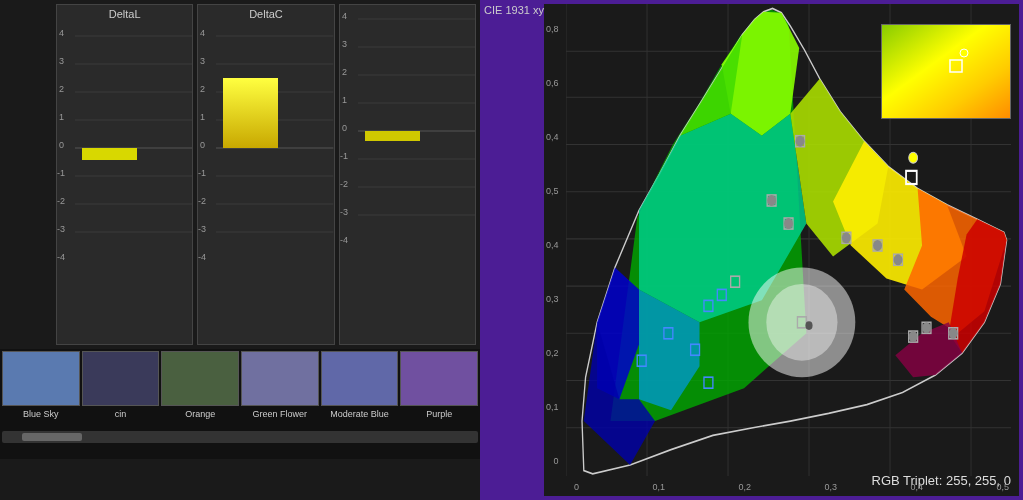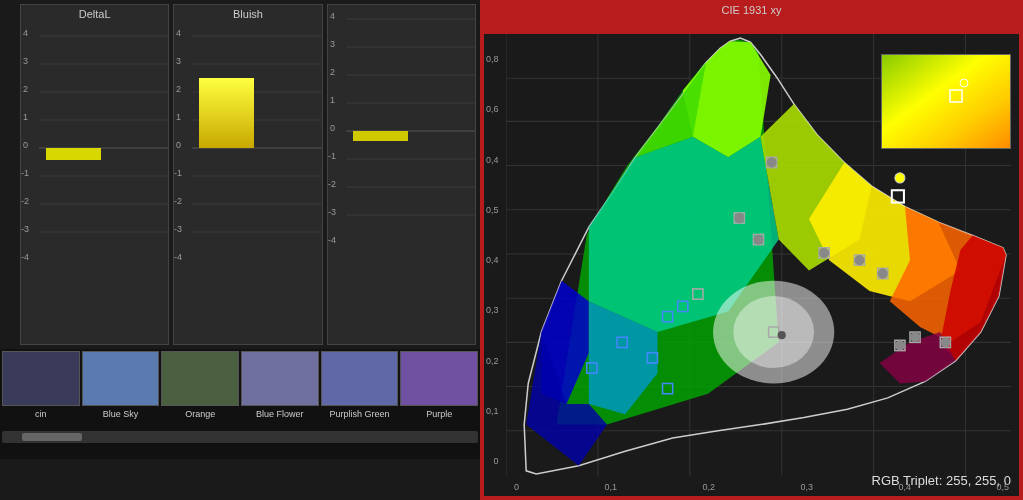--- a/index.html
+++ b/index.html
@@ -20,20 +20,21 @@
       display: flex;
       flex-direction: column;
     }
 
     .charts-row {
       display: flex;
       flex-direction: row;
       height: 345px;
       padding: 4px 4px 0 20px;
       gap: 4px;
+      margin-left: 36px;
     }
 
     .chart-container {
       flex: 1;
       background: #2a2a2a;
       border: 1px solid #444;
       position: relative;
       display: flex;
       flex-direction: column;
     }
@@ -106,26 +107,25 @@
       top: 2px;
       bottom: 2px;
       width: 60px;
       background: #666;
       border-radius: 2px;
     }
 
     
     .right-panel {
       flex: 1;
-      background: #b91c1c;
+      background: #4c1d95;
       position: relative;
       display: flex;
-      flex-direction: column;
+      flex-direction: row;
       padding: 4px;
-      gap: 16px;
     }
 
     .cie-title {
       color: #ccc;
       font-size: 11px;
       text-align: center;
       padding-bottom: 2px;
     }
 
     .cie-chart-area {
@@ -209,21 +209,21 @@
           <line x1="18" y1="154" x2="100%" y2="154" stroke="#3a3a3a" stroke-width="1"></line>
           <line x1="18" y1="182" x2="100%" y2="182" stroke="#3a3a3a" stroke-width="1"></line>
           <line x1="18" y1="210" x2="100%" y2="210" stroke="#3a3a3a" stroke-width="1"></line>
 
           <rect x="25" y="126" width="55" height="12" fill="#d8d800"></rect>
         </svg>
       </div>
     </div>
 
     <div class="chart-container">
-      <div class="chart-title">Bluish</div>
+      <div class="chart-title">DeltaC</div>
       <div class="chart-area">
         <svg width="100%" height="100%" style="position:absolute;top:0;left:0;">
           <text x="2" y="14" fill="#999" font-size="9">4</text>
           <text x="2" y="42" fill="#999" font-size="9">3</text>
           <text x="2" y="70" fill="#999" font-size="9">2</text>
           <text x="2" y="98" fill="#999" font-size="9">1</text>
           <text x="2" y="126" fill="#999" font-size="9">0</text>
           <text x="0" y="154" fill="#999" font-size="9">-1</text>
           <text x="0" y="182" fill="#999" font-size="9">-2</text>
           <text x="0" y="210" fill="#999" font-size="9">-3</text>
@@ -275,44 +275,44 @@
         </svg>
       </div>
     </div>
 
   </div>
 
   <div class="swatches-row">
     <div class="swatches-container">
 
       <div class="swatch-item">
+        <div class="swatch-color" style="background:#5a7ab0;"></div>
+        <div class="swatch-label">Blue Sky</div>
+      </div>
+
+      <div class="swatch-item">
         <div class="swatch-color" style="background:#3a3a5a;"></div>
         <div class="swatch-label">cin</div>
-      </div>
-
-      <div class="swatch-item">
-        <div class="swatch-color" style="background:#5a7ab0;"></div>
-        <div class="swatch-label">Blue Sky</div>
       </div>
 
       <div class="swatch-item">
         <div class="swatch-color" style="background:#4a6040;"></div>
         <div class="swatch-label">Orange</div>
       </div>
 
       <div class="swatch-item">
         <div class="swatch-color" style="background:#7070a0;"></div>
-        <div class="swatch-label">Blue Flower</div>
+        <div class="swatch-label">Green Flower</div>
       </div>
 
 
 
       <div class="swatch-item">
         <div class="swatch-color" style="background:#6068a8;"></div>
-        <div class="swatch-label">Purplish Green</div>
+        <div class="swatch-label">Moderate Blue</div>
       </div>
 
 
       <div class="swatch-item">
         <div class="swatch-color" style="background:#7050a0;"></div>
         <div class="swatch-label">Purple</div>
       </div>
 
     </div>
     <div class="swatches-scrollbar">

